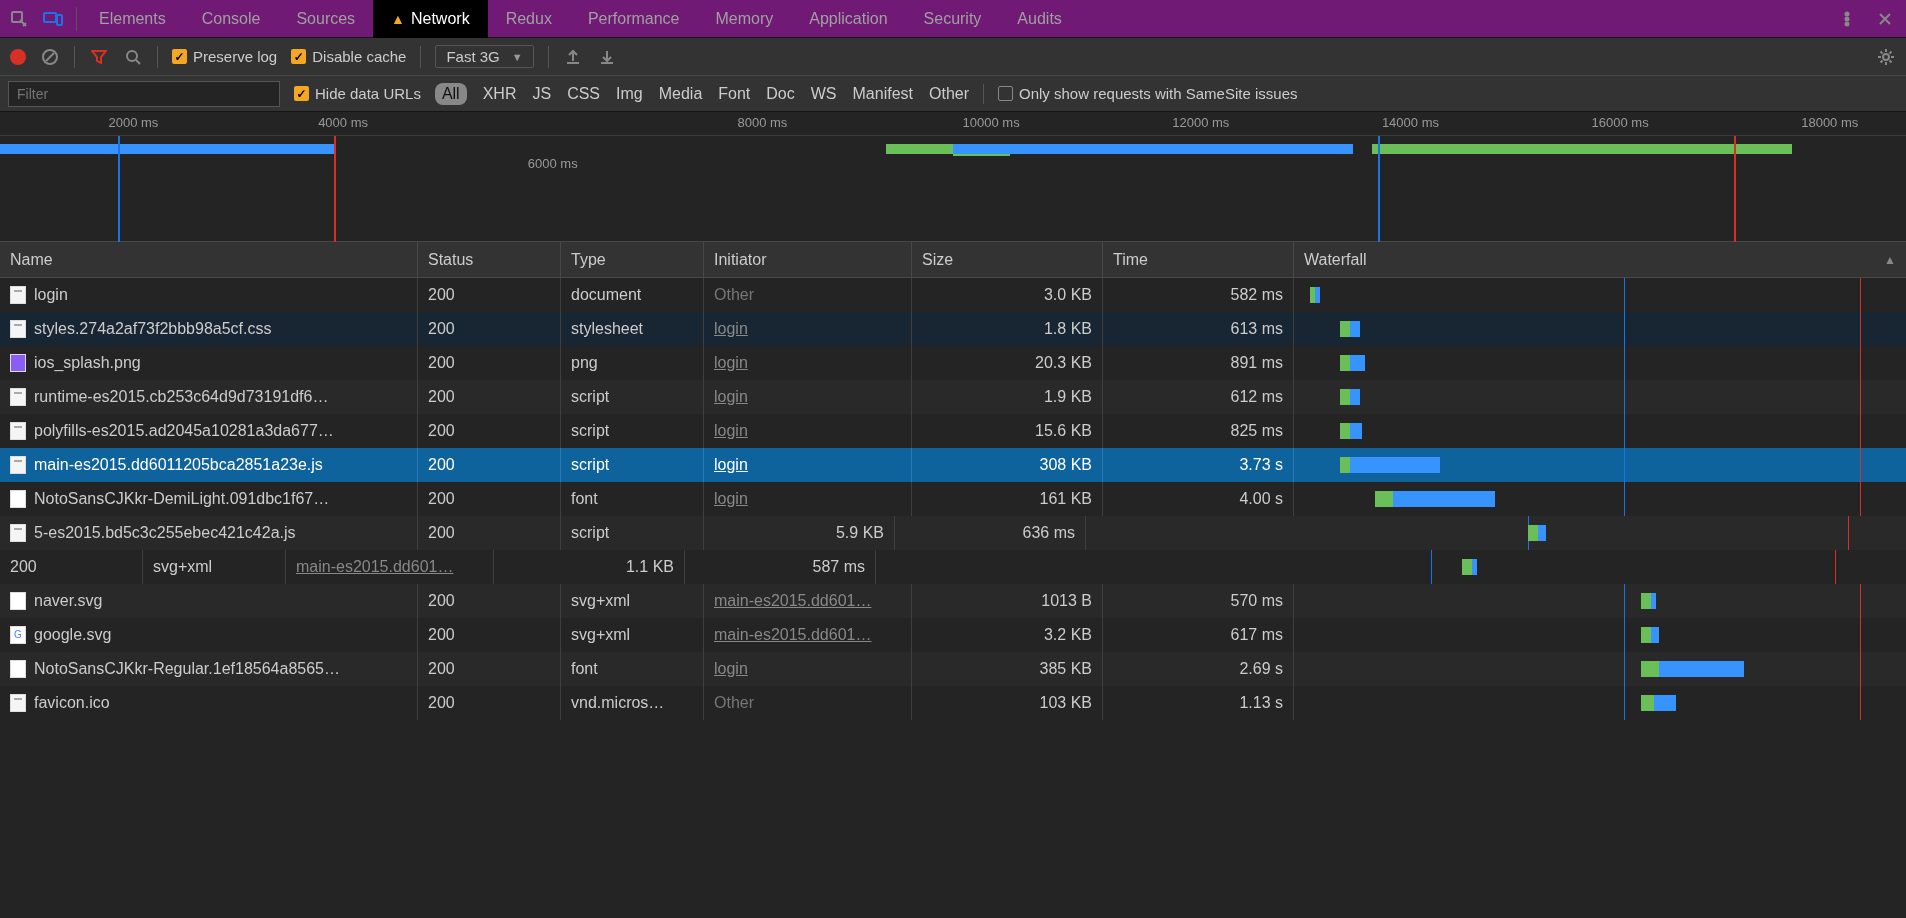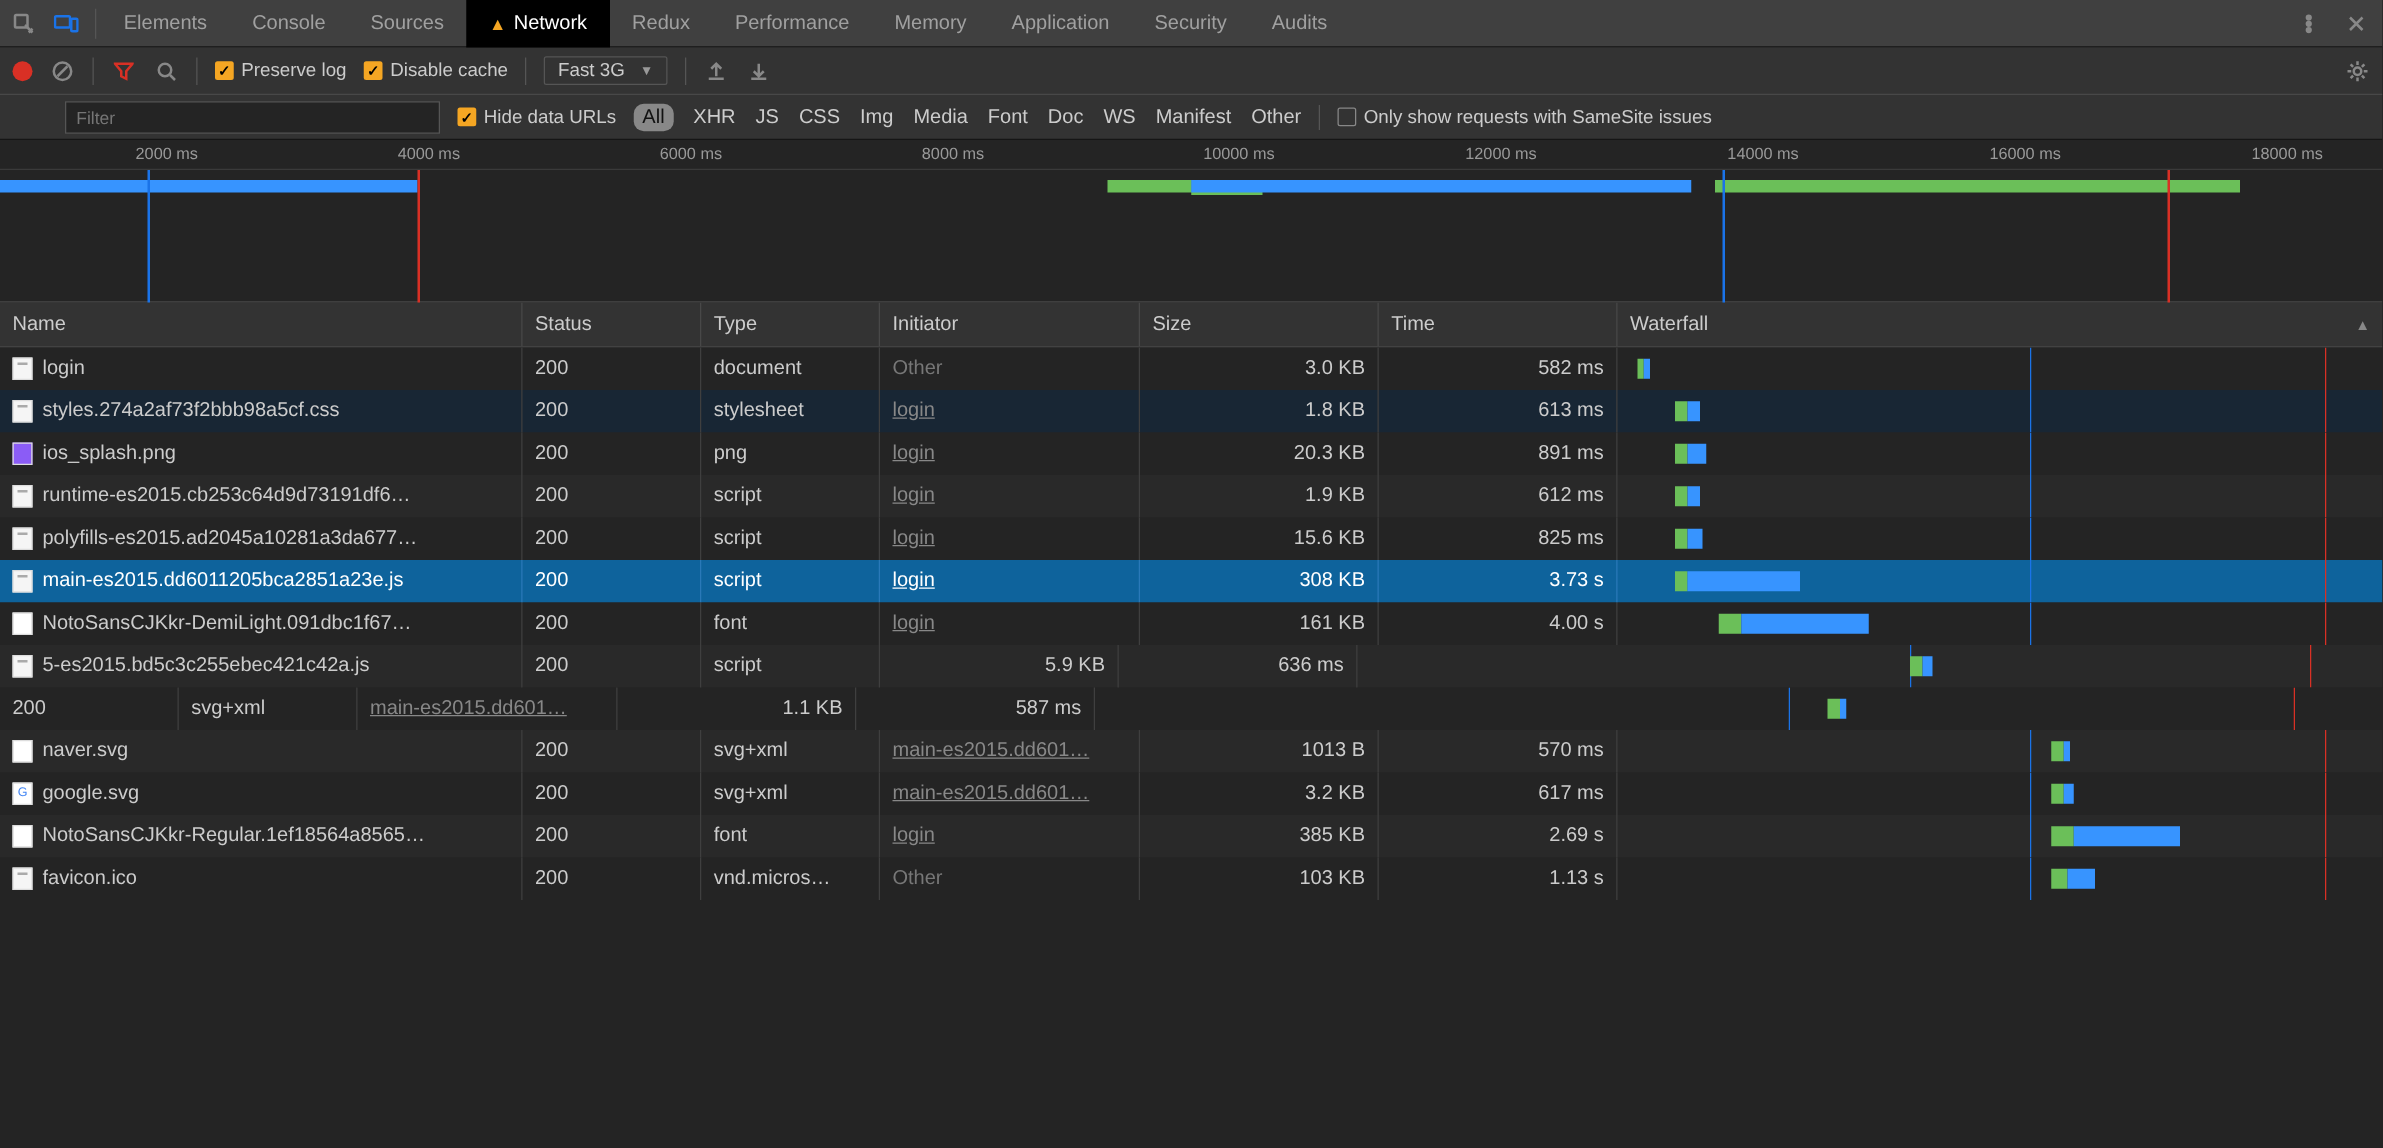--- a/index.html
+++ b/index.html
@@ -1,19 +1,19 @@
 <!DOCTYPE html>
 <html><head>
 <meta charset="utf-8">
 <style>
 * { margin: 0; padding: 0; box-sizing: border-box; font-family: -apple-system, "Segoe UI", Tahoma, sans-serif; }
 body { background: #242424; color: #ccc; font-size: 15px; overflow: hidden; }
 
 
-.devtools-tabs { display: flex; align-items: center; background: #404040; height: 38px; border-bottom: 1px solid #151515; }
+.devtools-tabs { display: flex; align-items: center; background: #701a75; height: 38px; border-bottom: 1px solid #151515; }
 .devtools-left-icons { display: flex; align-items: center; padding: 0 8px; gap: 12px; }
 .ti { width: 22px; height: 22px; display: flex; align-items: center; justify-content: center; cursor: pointer; }
 .ti svg { stroke: #888; fill: none; stroke-width: 2; }
 .ti.blue svg { stroke: #1a73e8; }
 .tab { padding: 0 18px; height: 38px; display: flex; align-items: center; color: #a0a0a0; cursor: pointer; font-size: 16px; }
 .tab.active { background: #000; color: #fff; }
 .tab .warn { color: #f5a623; margin-right: 6px; font-size: 14px; }
 .devtools-right-icons { margin-left: auto; display: flex; align-items: center; padding-right: 10px; gap: 16px; }
 
 
@@ -27,21 +27,21 @@
 .chk { width: 15px; height: 15px; background: #f5a623; border-radius: 2px; display: flex; align-items: center; justify-content: center; }
 .chk::after { content: "✓"; color: #000; font-size: 12px; font-weight: bold; }
 .chk.empty { background: transparent; border: 1px solid #888; }
 .chk.empty::after { content: ""; }
 .throttle { display: flex; align-items: center; gap: 12px; padding: 2px 10px; border: 1px solid #555; border-radius: 2px; cursor: pointer; color: #ccc; justify-content: center; }
 .throttle .arr { color: #999; font-size: 11px; }
 .toolbar-right { margin-left: auto; }
 
 
 .filterbar { display: flex; align-items: center; height: 36px; background: #333; padding: 0 8px; gap: 14px; border-bottom: 1px solid #151515; }
-.filter-input { width: 300px; height: 26px; background: #242424; border: 1px solid #555; color: #22c55e; padding: 0 8px; font-size: 14px; margin-left: 44px; }
+.filter-input { width: 272px; height: 26px; background: #242424; border: 1px solid #555; color: #22c55e; padding: 0 8px; font-size: 14px; }
 .fcat { color: #ccc; cursor: pointer; font-size: 16px; }
 .fcat.active { background: #888; color: #111; padding: 2px 7px; border-radius: 8px; }
 .filterbar .vsep { width: 1px; height: 20px; background: #555; }
 
 
 .timeline { position: relative; height: 130px; background: #242424; border-bottom: 1px solid #484848; }
 .tl-ticks { position: relative; height: 24px; border-bottom: 1px solid #3a3a3a; }
 .tl-tick { position: absolute; top: 3px; color: #999; font-size: 13px; transform: translateX(-50%); }
 .tl-body { position: relative; height: 106px; }
 .tl-bar { position: absolute; height: 10px; top: 8px; }
@@ -230,21 +230,21 @@
   <label class="chk-wrap">
       <span class="chk empty"></span>
       <span>Only show requests with SameSite issues</span>
     </label>
 </div>
 
 <div class="timeline">
   <div class="tl-ticks" id="tl-ticks">
       <span class="tl-tick" style="left: 7%;">2000 ms</span>
       <span class="tl-tick" style="left: 18%;">4000 ms</span>
-      <span class="tl-tick" style="left: 29%;">6000 ms</span>
+      <span class="tl-tick" style="left: 29%; margin-top: 41px;">6000 ms</span>
       <span class="tl-tick" style="left: 40%;">8000 ms</span>
       <span class="tl-tick" style="left: 52%;">10000 ms</span>
       <span class="tl-tick" style="left: 63%;">12000 ms</span>
       <span class="tl-tick" style="left: 74%;">14000 ms</span>
       <span class="tl-tick" style="left: 85%;">16000 ms</span>
       <span class="tl-tick" style="left: 96%;">18000 ms</span>
     </div>
   <div class="tl-body" id="tl-body">
       <div class="tl-bar" style="left: 0%; width: 17.5%; background: rgb(55, 148, 255);"></div>
       <div class="tl-bar" style="left: 46.5%; width: 3.5%; background: rgb(107, 191, 89);"></div>

